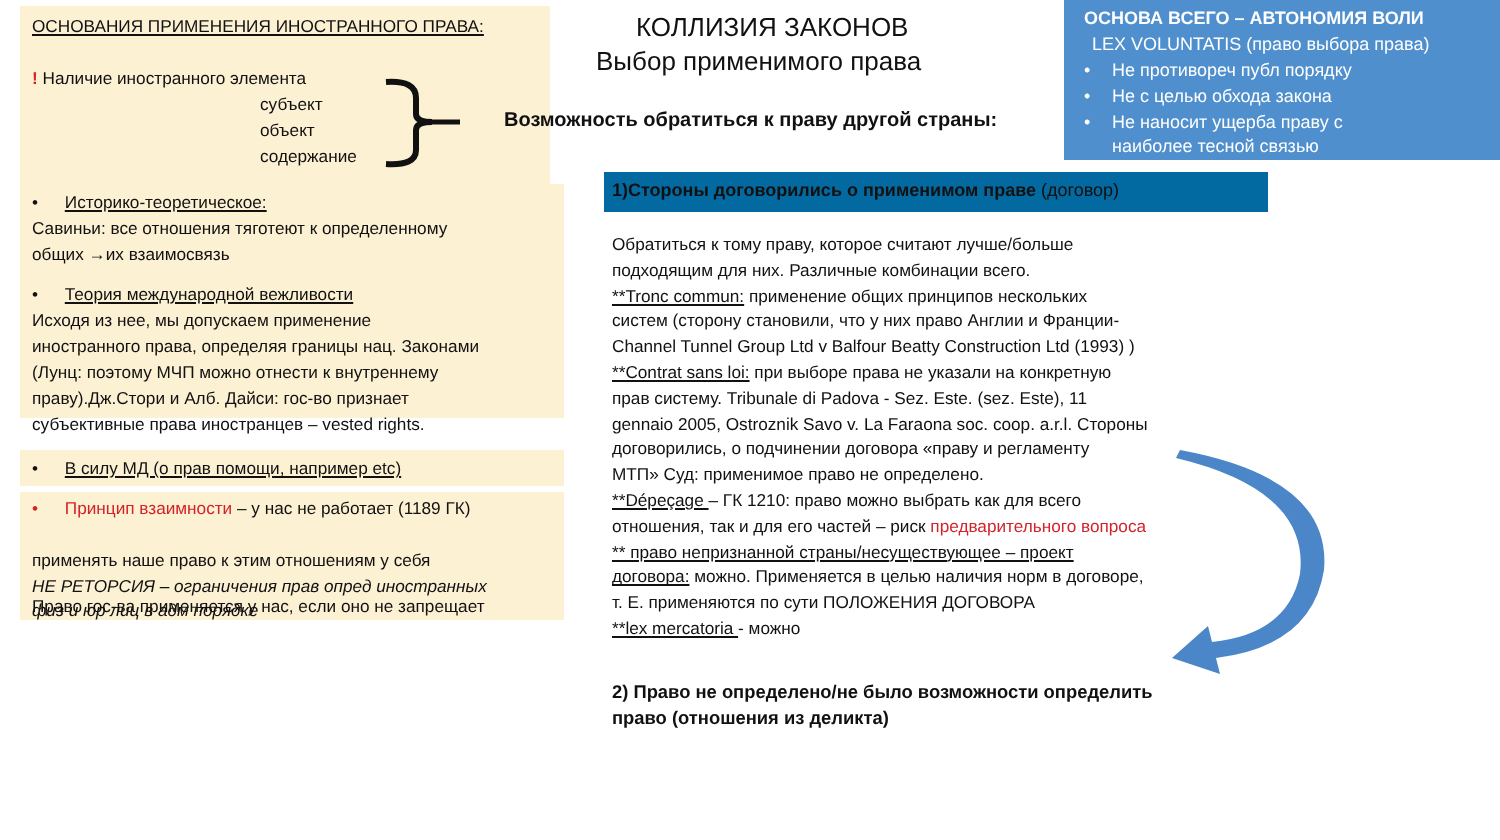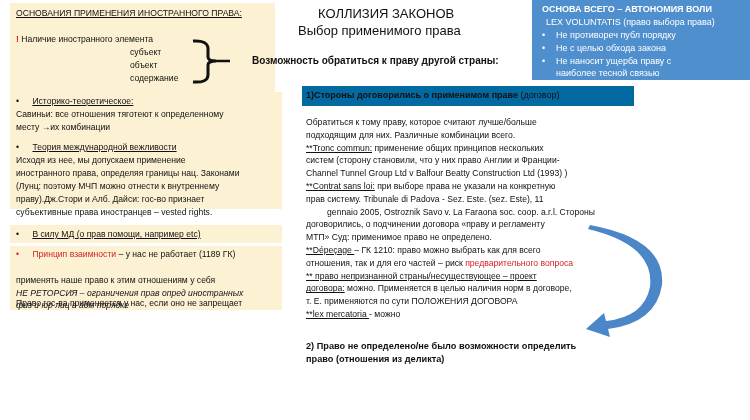--- a/index.html
+++ b/index.html
@@ -47,21 +47,21 @@
   <span class="t" style="left:14px;top:17px;font-size:9px;">LEX VOLUNTATIS (право выбора права)</span>
   <span class="t" style="left:10px;top:30px;font-size:9px;"><span class="bul">•</span><span>Не противореч публ порядку</span></span>
   <span class="t" style="left:10px;top:43px;font-size:9px;"><span class="bul">•</span><span>Не с целью обхода закона</span></span>
   <span class="t" style="left:10px;top:56px;font-size:9px;"><span class="bul">•</span><span>Не наносит ущерба праву с</span></span>
   <span class="t" style="left:24px;top:68px;font-size:9px;">наиболее тесной связью</span>
 </div>
 
 <div class="box" id="left2">
   <span class="t f8" style="left:6px;top:3px;"><span class="bul">•</span> <span class="u">Историко-теоретическое:</span></span>
   <span class="t f8" style="left:6px;top:16px;">Савиньи: все отношения тяготеют к определенному</span>
-  <span class="t f8" style="left:6px;top:29px;">месту →их комбинации</span>
+  <span class="t f8" style="left:6px;top:29px;">общих →их взаимосвязь</span>
 </div>
 
 <div class="box" id="left3">
   <span class="t f8" style="left:6px;top:2px;"><span class="bul">•</span> <span class="u">Теория международной вежливости</span></span>
   <span class="t f8" style="left:6px;top:15px;">Исходя из нее, мы допускаем применение</span>
   <span class="t f8" style="left:6px;top:28px;">иностранного права, определяя границы нац. Законами</span>
   <span class="t f8" style="left:6px;top:41px;">(Лунц: поэтому МЧП можно отнести к внутреннему</span>
   <span class="t f8" style="left:6px;top:54px;">праву).Дж.Стори и Алб. Дайси: гос-во признает</span>
   <span class="t f8" style="left:6px;top:67px;">субъективные права иностранцев – vested rights.</span>
 </div>
@@ -83,21 +83,21 @@
 </div>
 
 <div id="s1" style="position:absolute;left:306px;top:116px;width:310px;">
     <div class="f8" style="white-space: nowrap; line-height: 12.8px;"><span>Обратиться к тому праву, которое считают лучше/больше</span></div>
     <div class="f8" style="white-space: nowrap; line-height: 12.8px;"><span>подходящим для них. Различные комбинации всего.</span></div>
     <div class="f8" style="white-space: nowrap; line-height: 12.8px;"><span class="u">**Tronc commun:</span><span> применение общих принципов нескольких</span></div>
     <div class="f8" style="white-space: nowrap; line-height: 12.8px;"><span>систем (сторону становили, что у них право Англии и Франции-</span></div>
     <div class="f8" style="white-space: nowrap; line-height: 12.8px;"><span>Channel Tunnel Group Ltd v Balfour Beatty Construction Ltd (1993) )</span></div>
     <div class="f8" style="white-space: nowrap; line-height: 12.8px;"><span class="u">**Contrat sans loi:</span><span> при выборе права не указали на конкретную</span></div>
     <div class="f8" style="white-space: nowrap; line-height: 12.8px;"><span>прав систему. Tribunale di Padova - Sez. Este. (sez. Este), 11</span></div>
-    <div class="f8" style="white-space: nowrap; line-height: 12.8px; text-align: center;"><span>gennaio 2005, Ostroznik Savo v. La Faraona soc. coop. a.r.l. Стороны</span></div>
+    <div class="f8" style="white-space: nowrap; line-height: 12.8px;"><span>gennaio 2005, Ostroznik Savo v. La Faraona soc. coop. a.r.l. Стороны</span></div>
     <div class="f8" style="white-space: nowrap; line-height: 12.8px;"><span>договорились, о подчинении договора «праву и регламенту</span></div>
     <div class="f8" style="white-space: nowrap; line-height: 12.8px;"><span>МТП» Суд: применимое право не определено.</span></div>
     <div class="f8" style="white-space: nowrap; line-height: 12.8px;"><span class="u">**Dépeçage </span><span>– ГК 1210: право можно выбрать как для всего</span></div>
     <div class="f8" style="white-space: nowrap; line-height: 12.8px;"><span>отношения, так и для его частей – риск </span><span class="red">предварительного вопроса</span></div>
     <div class="f8" style="white-space: nowrap; line-height: 12.8px;"><span class="u">** право непризнанной страны/несуществующее – проект</span></div>
     <div class="f8" style="white-space: nowrap; line-height: 12.8px;"><span class="u">договора:</span><span> можно. Применяется в целью наличия норм в договоре,</span></div>
     <div class="f8" style="white-space: nowrap; line-height: 12.8px;"><span>т. Е. применяются по сути ПОЛОЖЕНИЯ ДОГОВОРА</span></div>
     <div class="f8" style="white-space: nowrap; line-height: 12.8px;"><span class="u">**lex mercatoria </span><span>- можно</span></div>
   </div>
 

